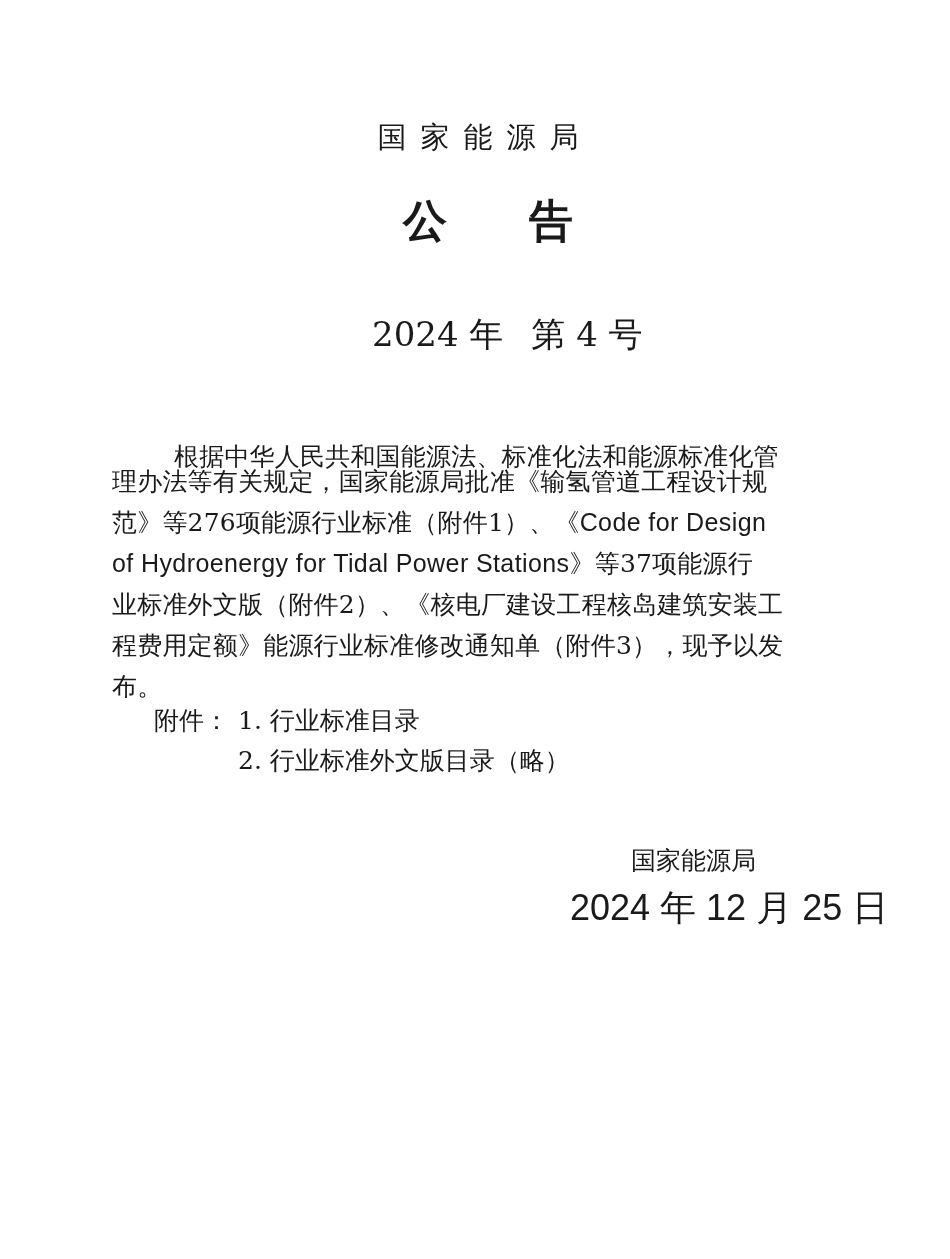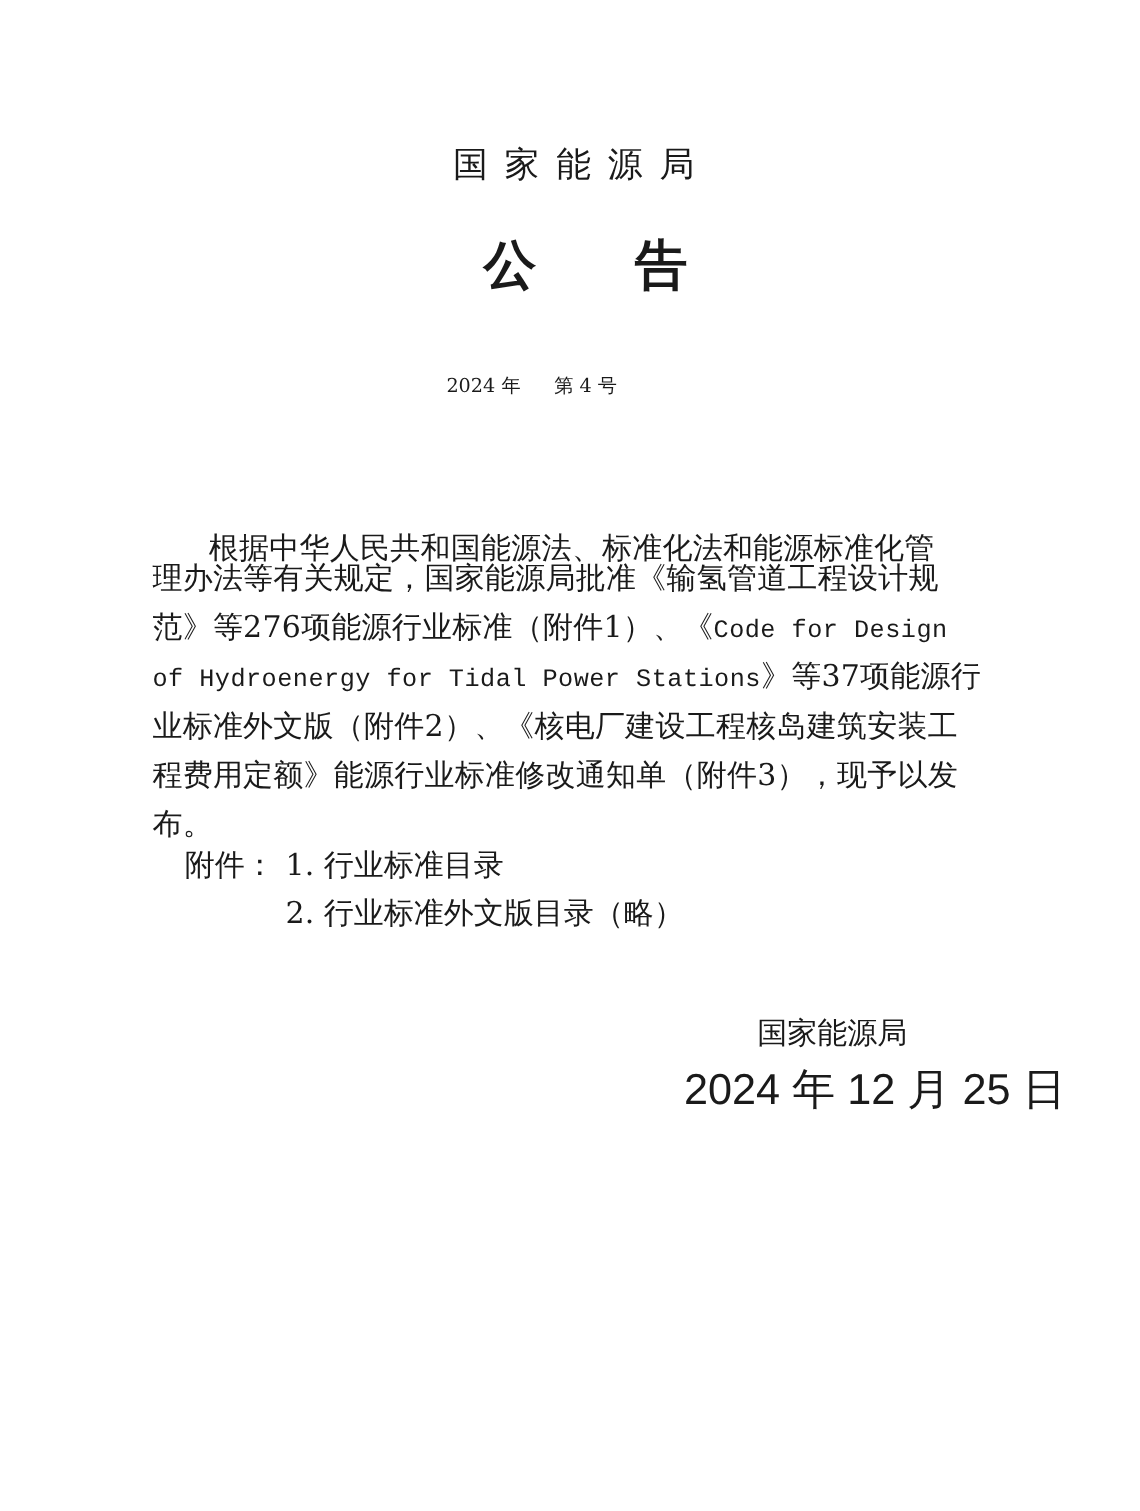--- a/index.html
+++ b/index.html
@@ -2,25 +2,25 @@
 <html><head>
   <meta charset="utf-8">
   <style>
     html, body { margin: 0; padding: 0; background: #ffffff; }
     body { width: 950px; height: 1259px; position: relative; overflow: hidden; color: #1a1a1a; font-family: "DejaVu Sans", sans-serif; }
     .abs { position: absolute; white-space: nowrap; }
     .agency { left: 0; width: 970px; top: 118px; text-align: center; font-size: 29px; letter-spacing: 14px; font-family: "DejaVu Sans", sans-serif; }
     .title { left: 403px; top: 192px; font-size: 44px; font-weight: bold; font-family: "DejaVu Sans", sans-serif; }
     .title span { display: inline-block; }
     .title .g { margin-left: 82px; }
-    .issue { left: 372px; top: 312px; font-size: 16px; font-family: "DejaVu Serif", serif; }
+    .issue { left: 372px; top: 312px; font-size: 34px; font-family: "DejaVu Serif", serif; }
     .issue .sp { display:inline-block; width: 28px; }
-    .body-line { left: 127px; font-size: 25px; font-family: "DejaVu Serif", serif; letter-spacing: 0.2px; }
+    .body-line { left: 112px; font-size: 25px; font-family: "DejaVu Serif", serif; letter-spacing: 0.2px; }
     .body-line.indent { left: 174px; }
-    .mono { font-family: Liberation Mono, monospace; font-size: 21px; letter-spacing: 0.4px; }
+    .mono { font-family: Liberation Sans, sans-serif; font-size: 25px; letter-spacing: 0.4px; }
     .att { font-size: 25px; font-family: "DejaVu Serif", serif; }
     .sig-agency { left: 631px; top: 844px; font-size: 25px; font-family: "DejaVu Sans", sans-serif; }
     .sig-date { left: 570px; top: 884px; font-size: 36px; font-family: Liberation Sans, sans-serif; }
   </style>
 </head>
 <body>
 
 <div>
 
   <div class="abs agency">国家能源局</div>

